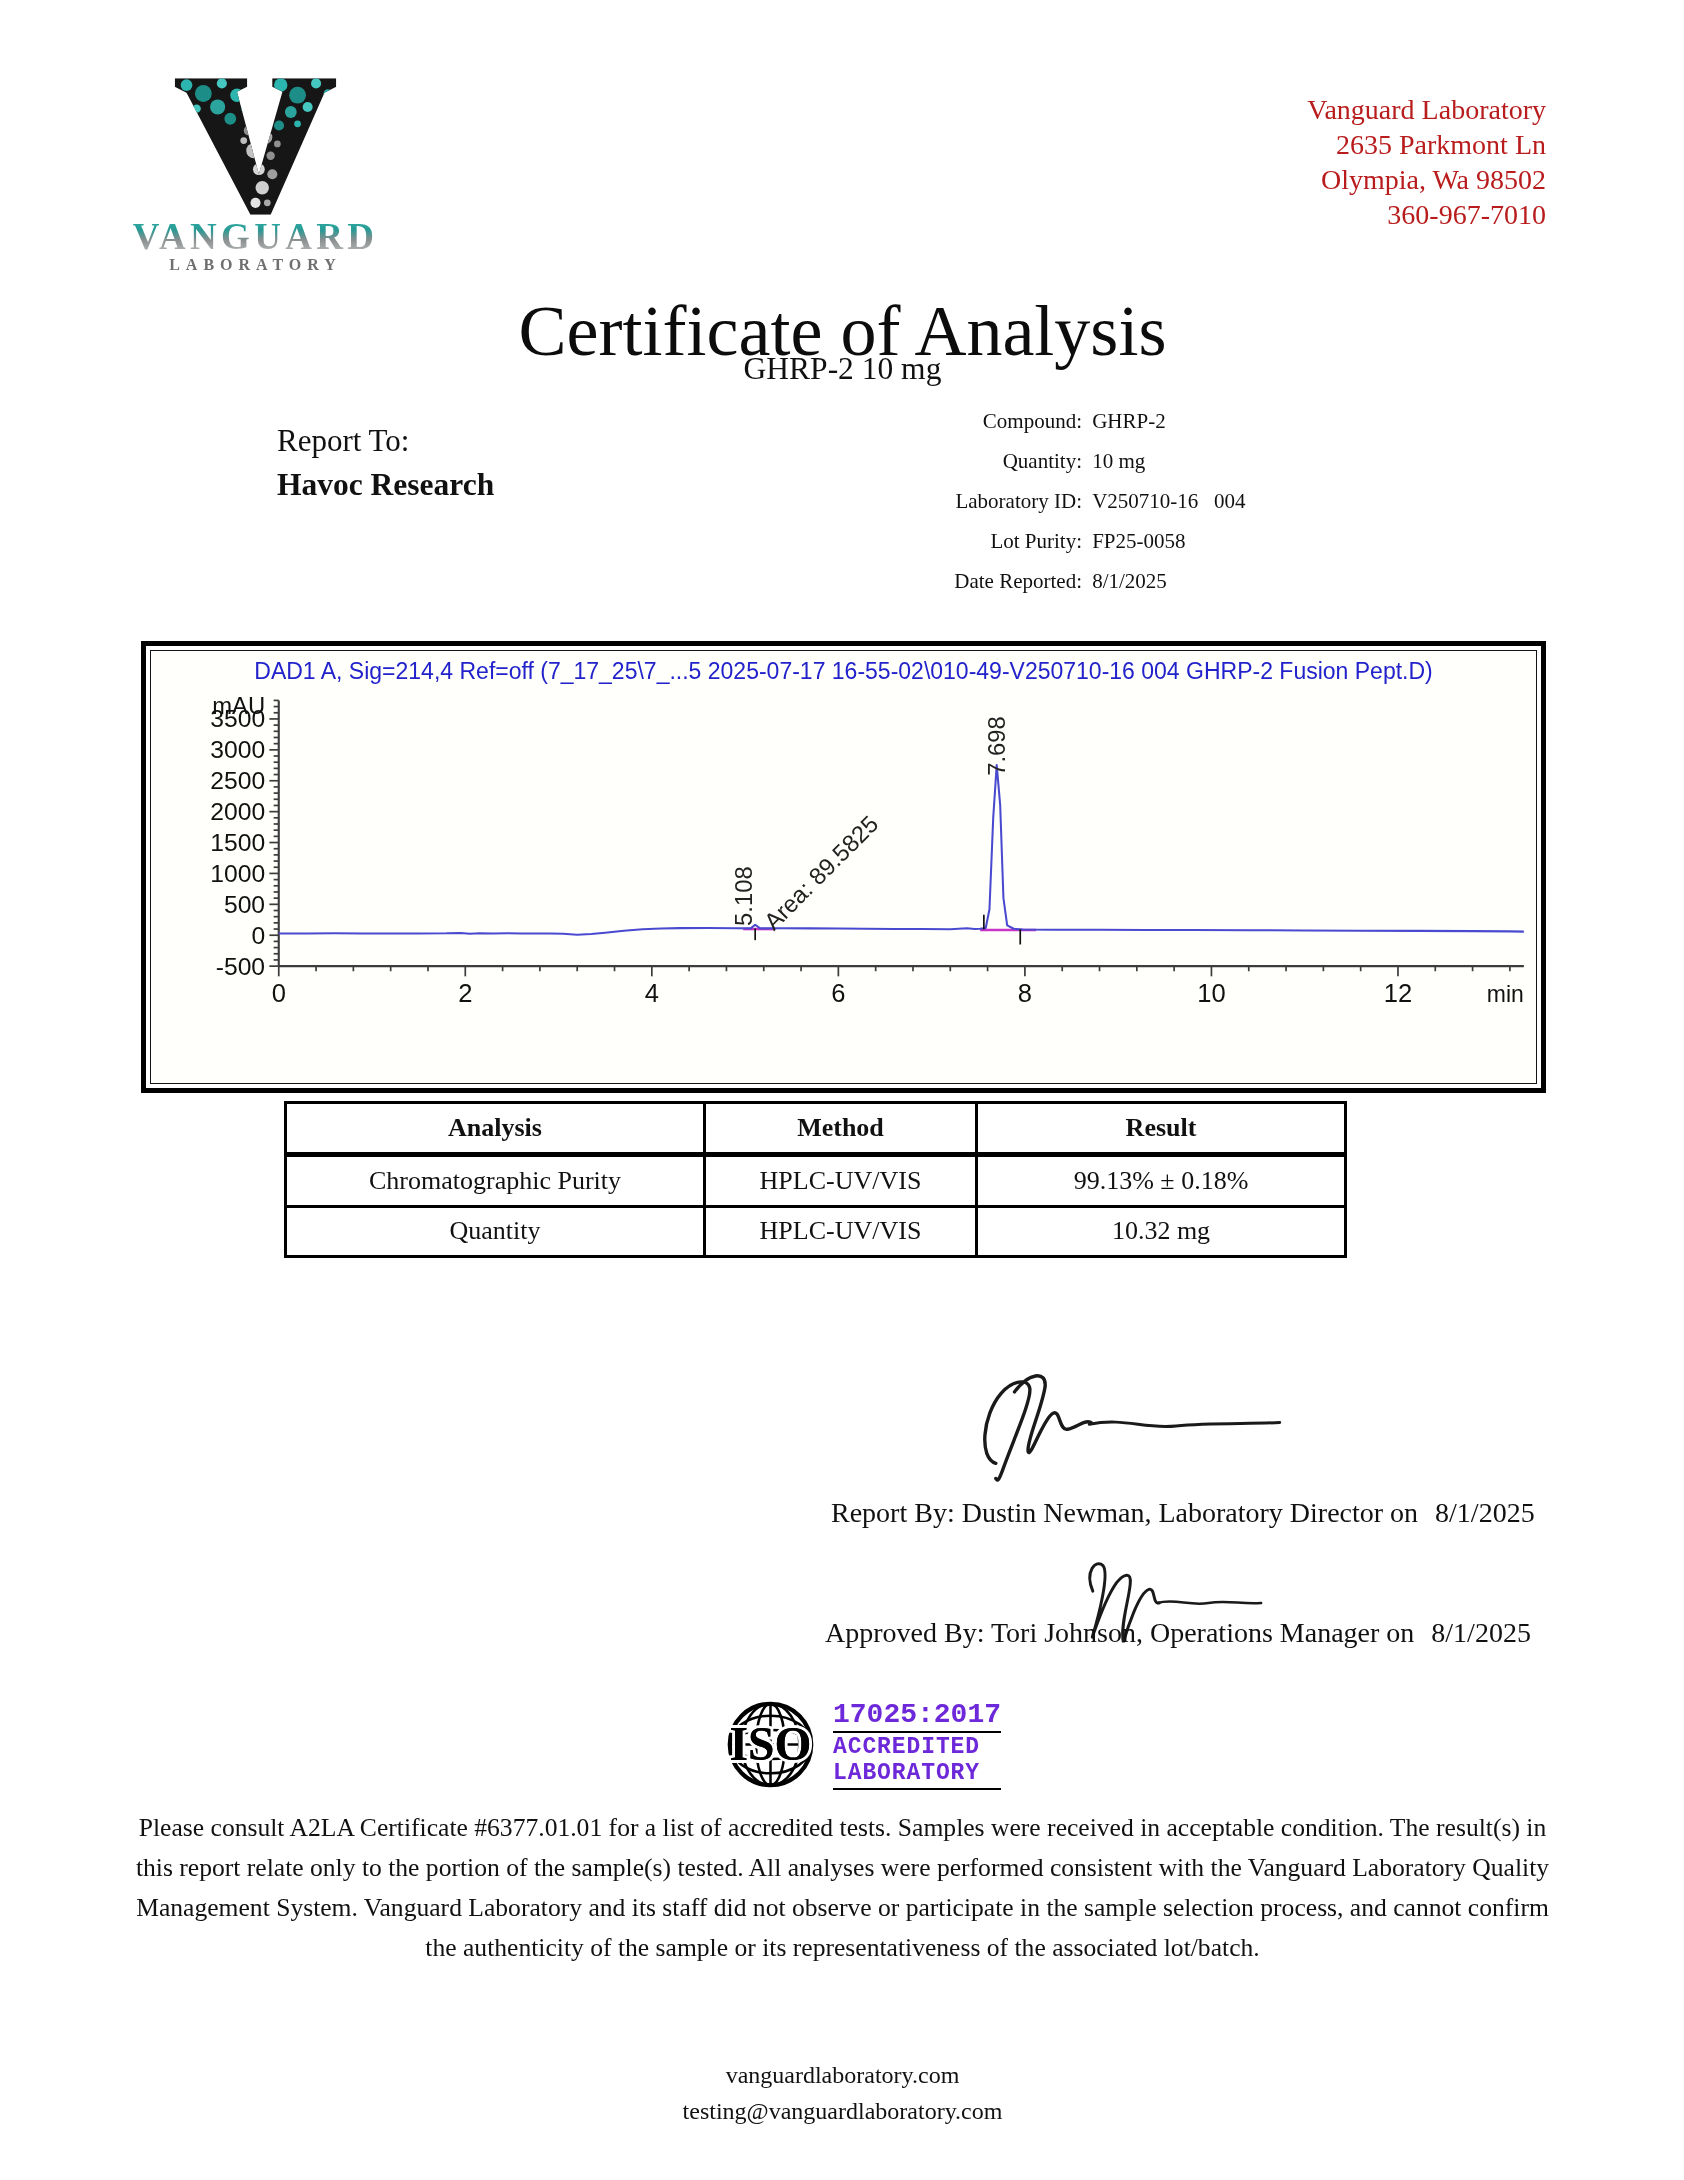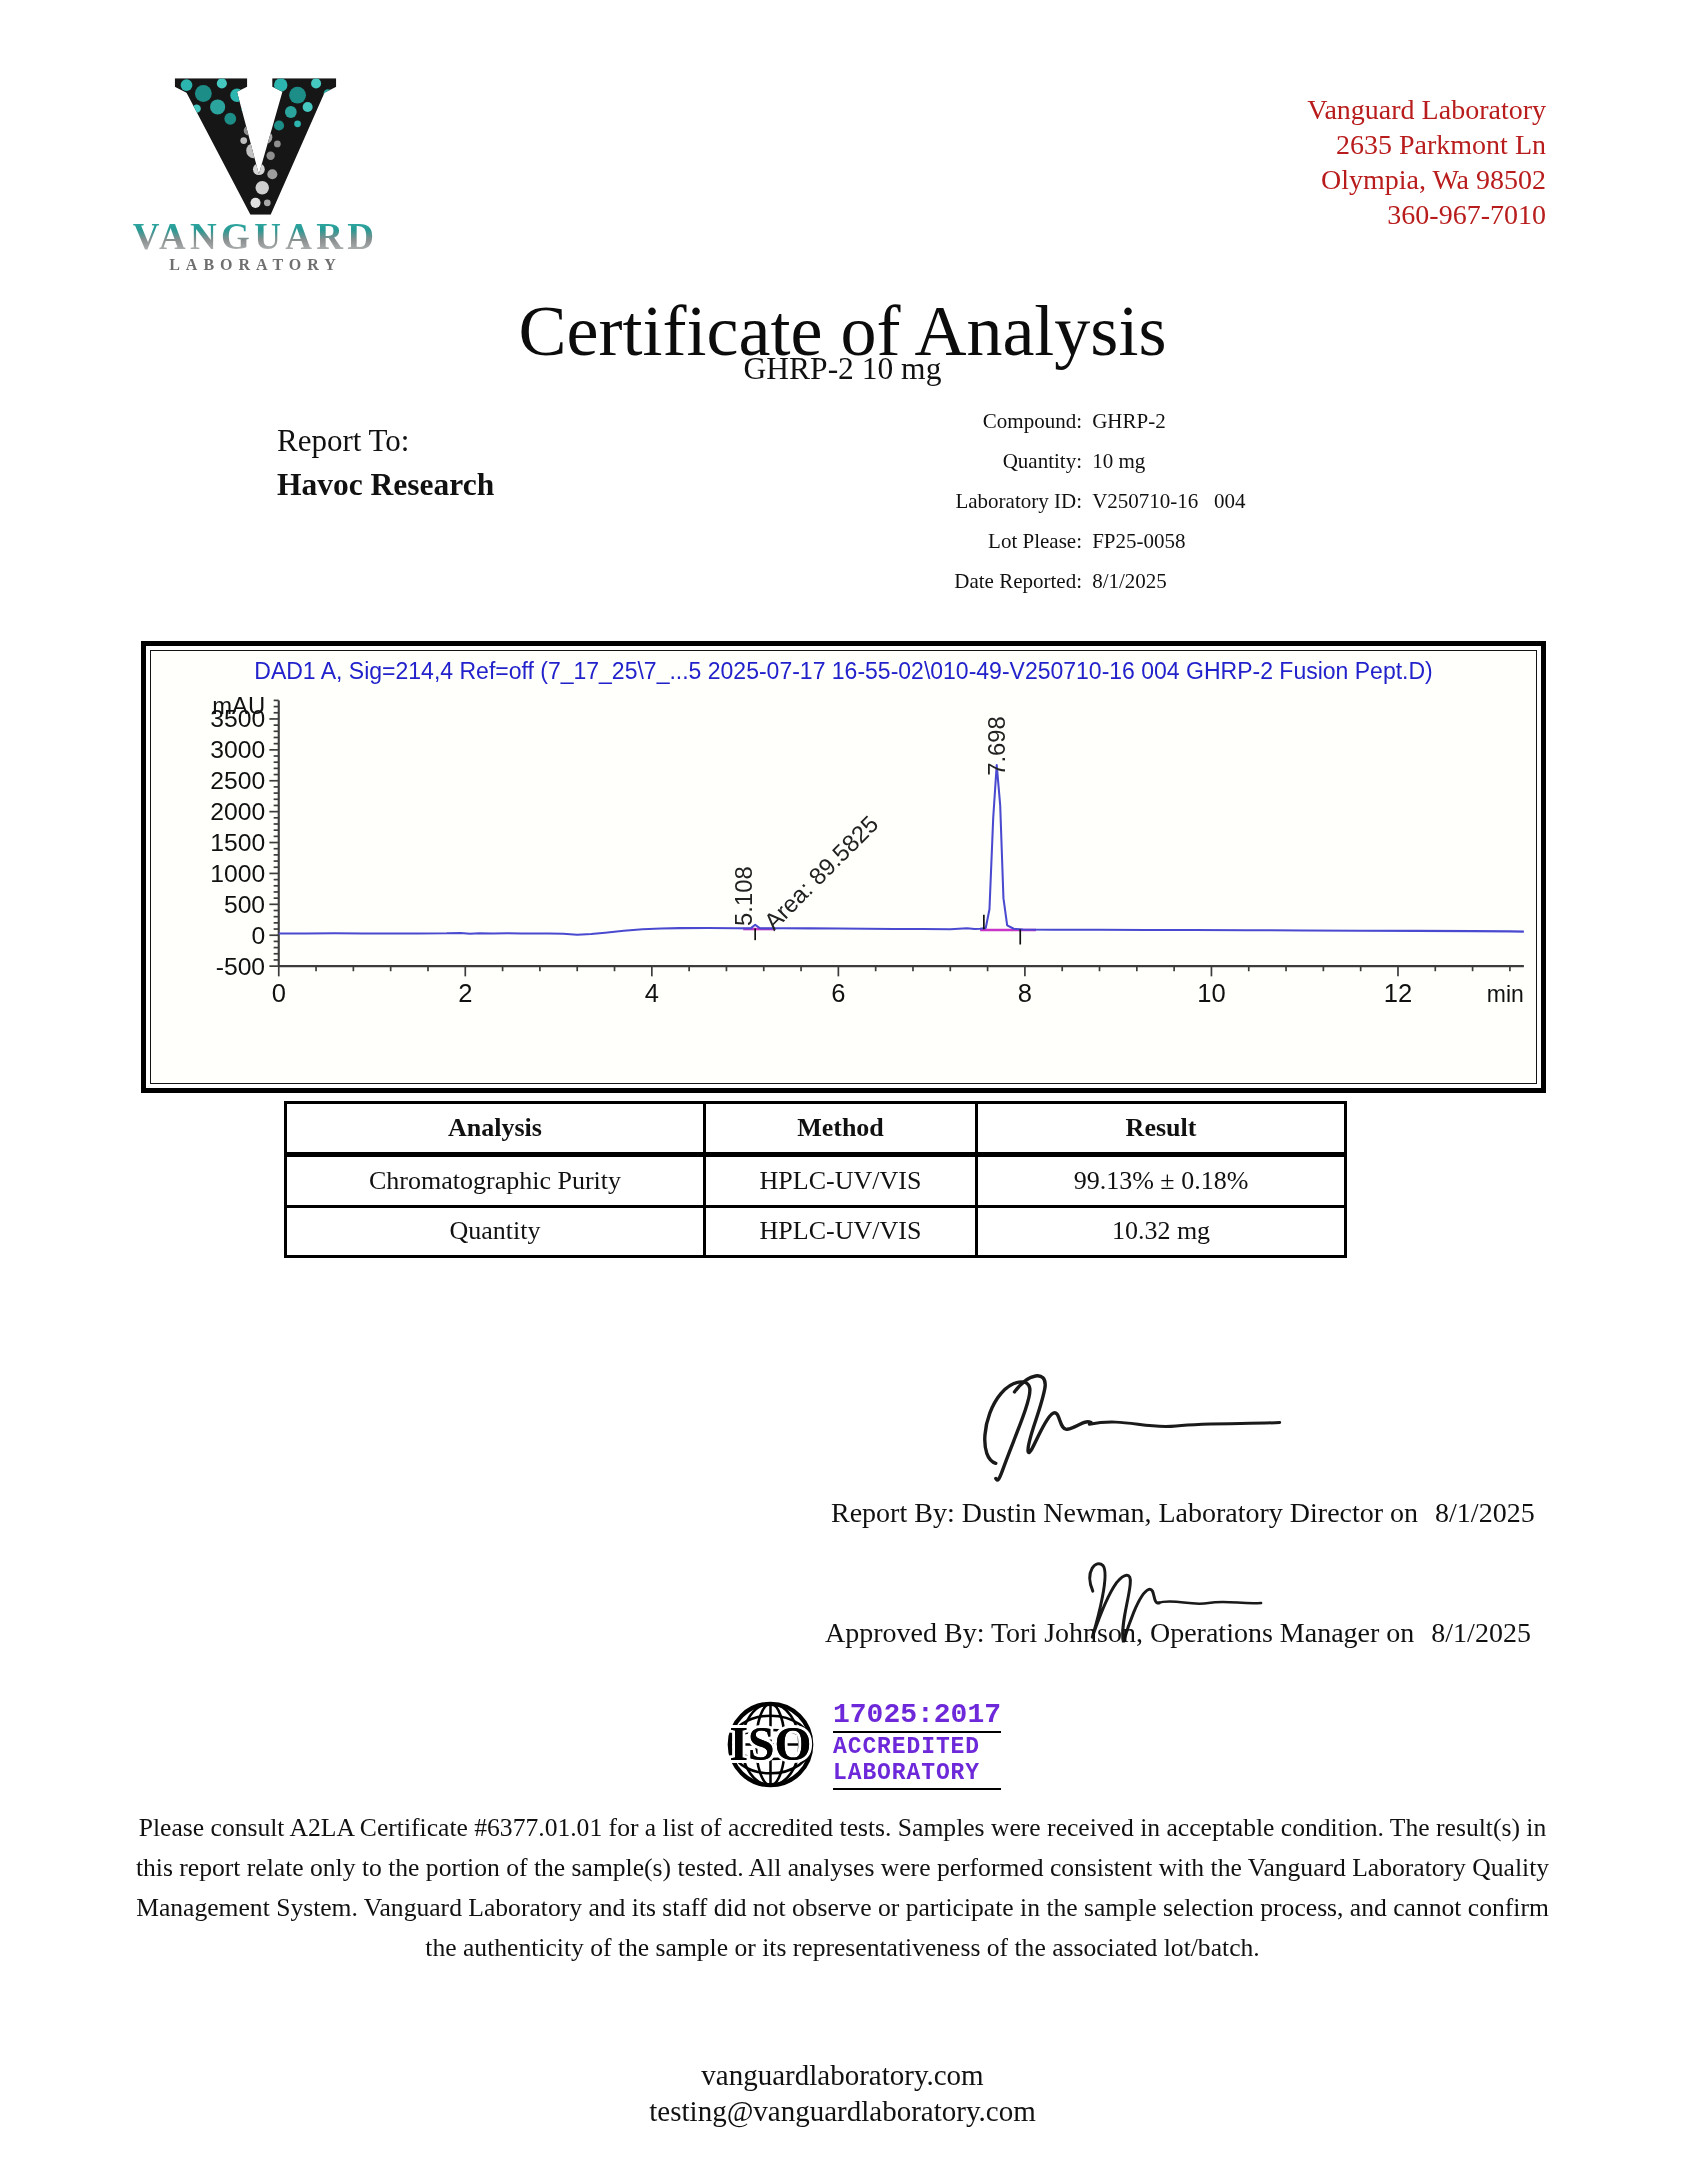--- a/index.html
+++ b/index.html
@@ -46,21 +46,21 @@
   .sign-date{margin-left:17px;}
   
   .iso{position:absolute;left:720px;top:1697px;display:flex;align-items:center;}
   .iso-text{margin-left:12px;font-family:Liberation Mono, monospace;color:#6d28d9;}
   .iso-l1{font-size:28px;font-weight:bold;border-bottom:2.6px solid #000;padding-bottom:0.9px;}
   .iso-l2{font-size:23px;font-weight:bold;letter-spacing:0.9px;margin-top:1.7px;}
   .iso-l3{font-size:23px;font-weight:bold;letter-spacing:0.9px;border-bottom:2.6px solid #000;padding-bottom:1.7px;}
   
   .disclaimer{position:absolute;left:127px;top:1808px;width:1431px;text-align:center;
      font-size:25.6px;line-height:40px;}
-  .site{position:absolute;left:0;top:2057px;width:100%;text-align:center;font-size:29px;line-height:36px;}
+  .site{position:absolute;left:0;top:2057px;width:100%;text-align:center;font-size:24px;line-height:36px;}
 </style>
 </head>
 <body>
 
 <div class="page">
 
   <svg class="logo-v" width="213" height="143" viewBox="0 0 200 170">
     <defs>
       <clipPath id="vclip">
         <path d="M4,4 L90,4 L90,14 L78,20 L104,118 L132,20 L120,14 L120,4 L196,4 L196,14 L182,21 L118,166 L94,166 L18,21 L4,14 Z"></path>
@@ -123,21 +123,21 @@
     </div>
     <div class="row">
       <span class="lbl">Quantity:</span>
       <span class="val">10 mg</span>
     </div>
     <div class="row">
       <span class="lbl">Laboratory ID:</span>
       <span class="val">V250710-16   004</span>
     </div>
     <div class="row">
-      <span class="lbl">Lot Please:</span>
+      <span class="lbl">Lot Purity:</span>
       <span class="val">FP25-0058</span>
     </div>
     <div class="row">
       <span class="lbl">Date Reported:</span>
       <span class="val">8/1/2025</span>
     </div>
   </div>
 
   <div class="chart-frame">
     <div class="chart-inner">

